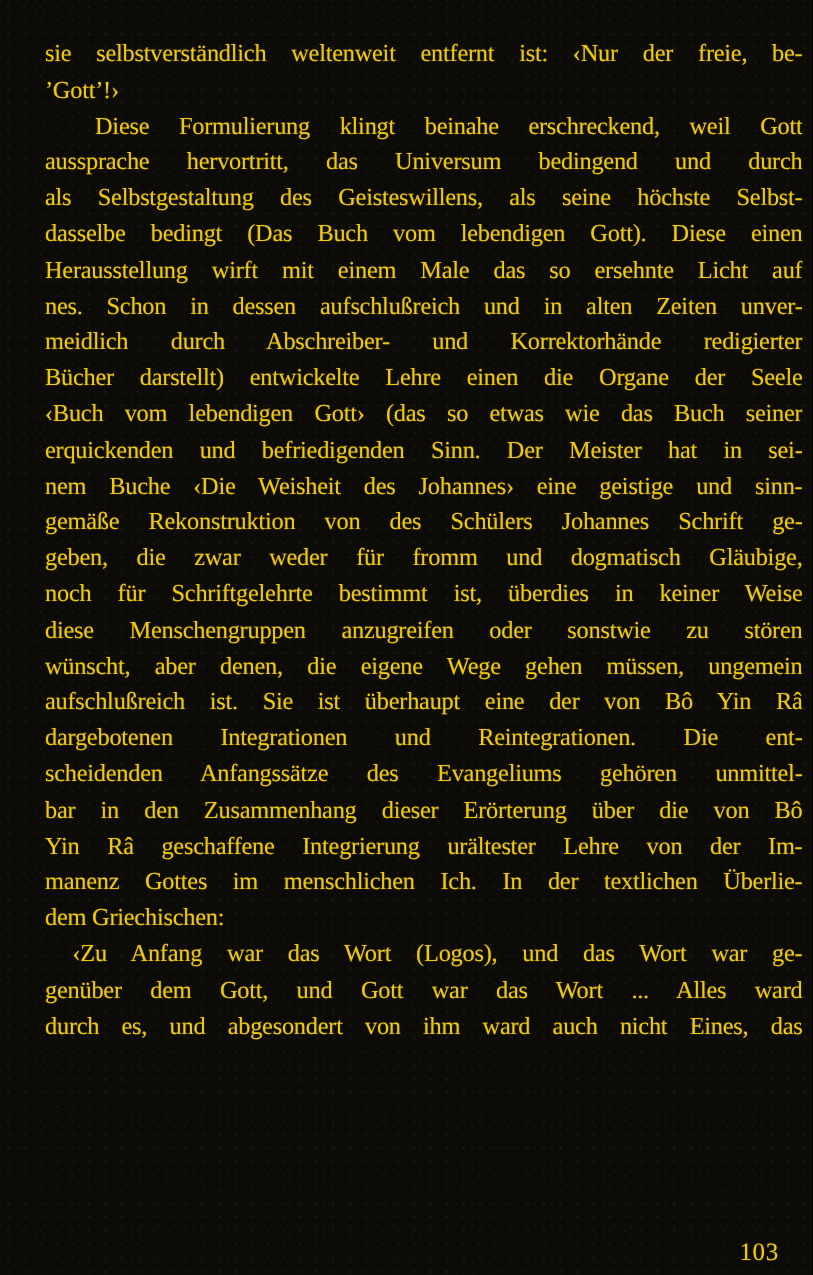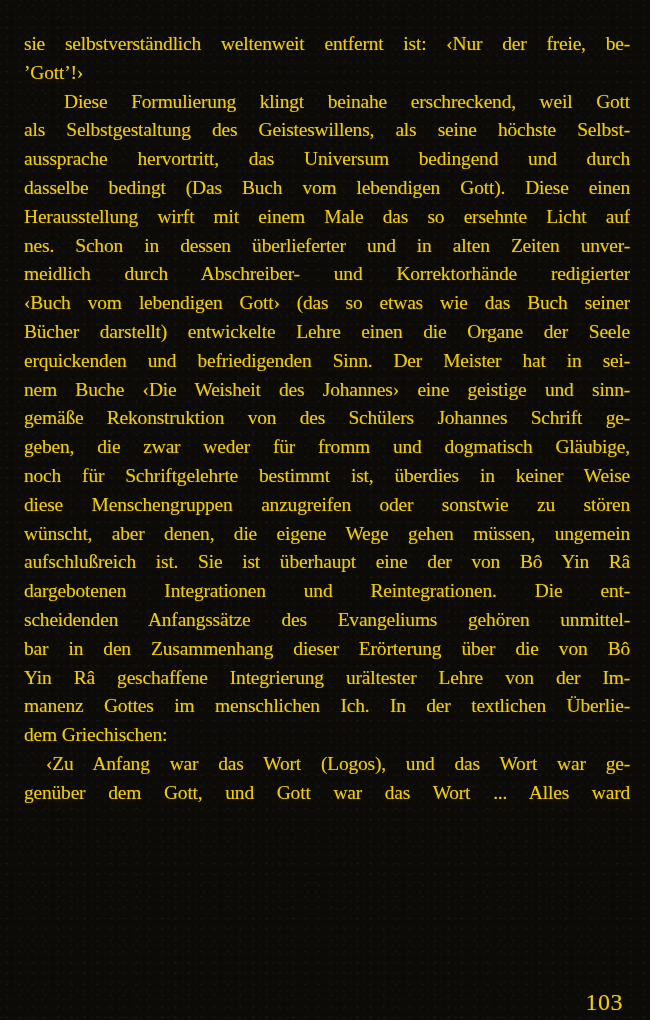--- a/index.html
+++ b/index.html
@@ -21,21 +21,21 @@
       radial-gradient(rgba(150, 140, 90, 0.07) 1px, transparent 1.4px),
       radial-gradient(rgba(100, 100, 75, 0.05) 1px, transparent 1.3px);
     background-size: 13px 11px, 7px 9px;
     background-position: 0 0, 4px 5px;
     overflow: hidden;
     font-family: "Liberation Serif", "DejaVu Serif", serif;
     color: var(--fg);
   }
   .text-block {
     position: absolute;
-    left: 24px;
+    left: 36px;
     top: 30px;
     width: 606px;
     font-family: Liberation Serif, serif;
   }
   .line {
     font-size: 19.5px;
     line-height: 28.8px;
     height: 28.8px;
     letter-spacing: -0.2px;
     text-align: justify;
@@ -47,54 +47,55 @@
   .line.plain {
     text-align: right;
     text-align-last: left;
   }
   .line.ind1 { text-indent: 40px; }
   .line.ind2 { text-indent: 22px; }
   .page-number {
     position: absolute;
     top: 990px;
     right: 27px;
-    font-size: 24px;
+    font-size: 20px;
     line-height: 24px;
     letter-spacing: 0.5px;
     text-shadow: 0 0 1px rgba(238, 201, 13, 0.45);
     margin-left: 22px;
   }
 </style>
 </head>
 <body>
 
 <div class="page">
   <div class="text-block">
       <div class="line">sie selbstverständlich weltenweit entfernt ist: ‹Nur der freie, be-</div>
       <div class="line plain">’Gott’!›</div>
       <div class="line ind1">Diese Formulierung klingt beinahe erschreckend, weil Gott</div>
+      <div class="line">aussprache hervortritt, das Universum bedingend und durch</div>
       <div class="line">als Selbstgestaltung des Geisteswillens, als seine höchste Selbst-</div>
-      <div class="line">aussprache hervortritt, das Universum bedingend und durch</div>
       <div class="line">dasselbe bedingt (Das Buch vom lebendigen Gott). Diese einen</div>
       <div class="line">Herausstellung wirft mit einem Male das so ersehnte Licht auf</div>
-      <div class="line">nes. Schon in dessen überlieferter und in alten Zeiten unver-</div>
+      <div class="line">nes. Schon in dessen aufschlußreich und in alten Zeiten unver-</div>
       <div class="line">meidlich durch Abschreiber- und Korrektorhände redigierter</div>
+      <div class="line">Bücher darstellt) entwickelte Lehre einen die Organe der Seele</div>
       <div class="line">‹Buch vom lebendigen Gott› (das so etwas wie das Buch seiner</div>
-      <div class="line">Bücher darstellt) entwickelte Lehre einen die Organe der Seele</div>
       <div class="line">erquickenden und befriedigenden Sinn. Der Meister hat in sei-</div>
       <div class="line">nem Buche ‹Die Weisheit des Johannes› eine geistige und sinn-</div>
       <div class="line">gemäße Rekonstruktion von des Schülers Johannes Schrift ge-</div>
       <div class="line">geben, die zwar weder für fromm und dogmatisch Gläubige,</div>
       <div class="line">noch für Schriftgelehrte bestimmt ist, überdies in keiner Weise</div>
       <div class="line">diese Menschengruppen anzugreifen oder sonstwie zu stören</div>
       <div class="line">wünscht, aber denen, die eigene Wege gehen müssen, ungemein</div>
       <div class="line">aufschlußreich ist. Sie ist überhaupt eine der von Bô Yin Râ</div>
       <div class="line">dargebotenen Integrationen und Reintegrationen. Die ent-</div>
       <div class="line">scheidenden Anfangssätze des Evangeliums gehören unmittel-</div>
       <div class="line">bar in den Zusammenhang dieser Erörterung über die von Bô</div>
       <div class="line">Yin Râ geschaffene Integrierung urältester Lehre von der Im-</div>
       <div class="line">manenz Gottes im menschlichen Ich. In der textlichen Überlie-</div>
       <div class="line plain">dem Griechischen:</div>
       <div class="line ind2">‹Zu Anfang war das Wort (Logos), und das Wort war ge-</div>
       <div class="line">genüber dem Gott, und Gott war das Wort ... Alles ward</div>
+      <div class="line">durch es, und abgesondert von ihm ward auch nicht Eines, das</div>
     </div>
   <div class="page-number">103</div>
 </div>
 
 </body></html>

